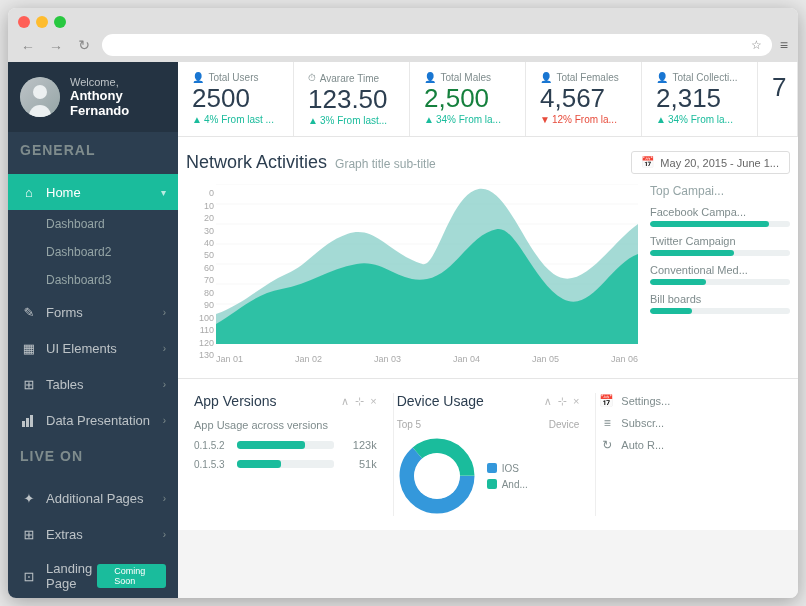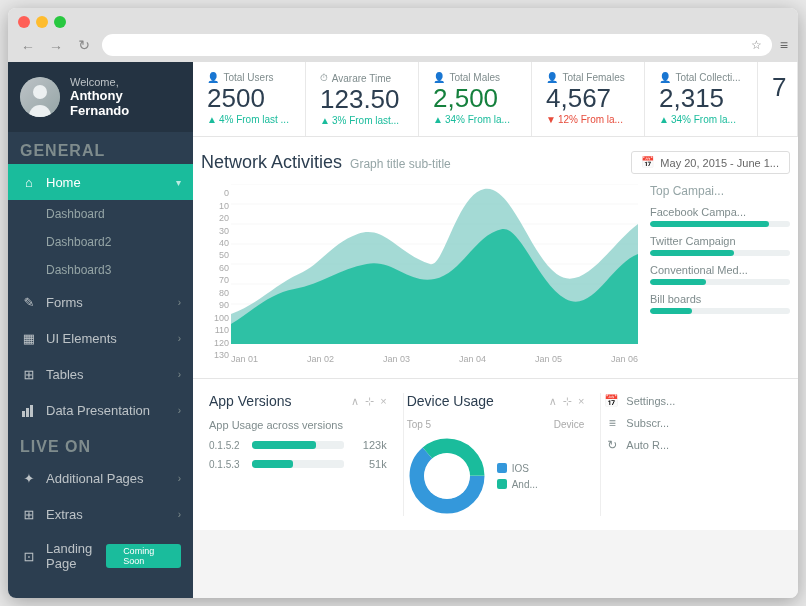--- a/index.html
+++ b/index.html
@@ -84,21 +84,21 @@
     }
 
     .app-content {
       display: flex;
       flex: 1;
       overflow: hidden;
     }
 
     
     .sidebar {
-      width: 185px;
+      width: 170px;
       background: #2c3e50;
       display: flex;
       flex-direction: column;
       overflow-y: auto;
       flex-shrink: 0;
     }
 
     .sidebar-profile {
       display: flex;
       align-items: center;
@@ -148,24 +148,24 @@
       font-size: 11px;
     }
     .profile-text .name {
       color: white;
       font-size: 13px;
       font-weight: 600;
     }
 
     .sidebar-section-label {
       color: #7f8c8d;
-      font-size: 16px;
+      font-size: 14px;
       font-weight: 700;
       letter-spacing: 1px;
-      padding: 10px 12px 4px;
+      padding: 10px 12px 16px;
       text-transform: uppercase;
     }
 
     .sidebar-item {
       display: flex;
       align-items: center;
       padding: 9px 12px;
       color: #bdc3c7;
       font-size: 13px;
       cursor: pointer;

